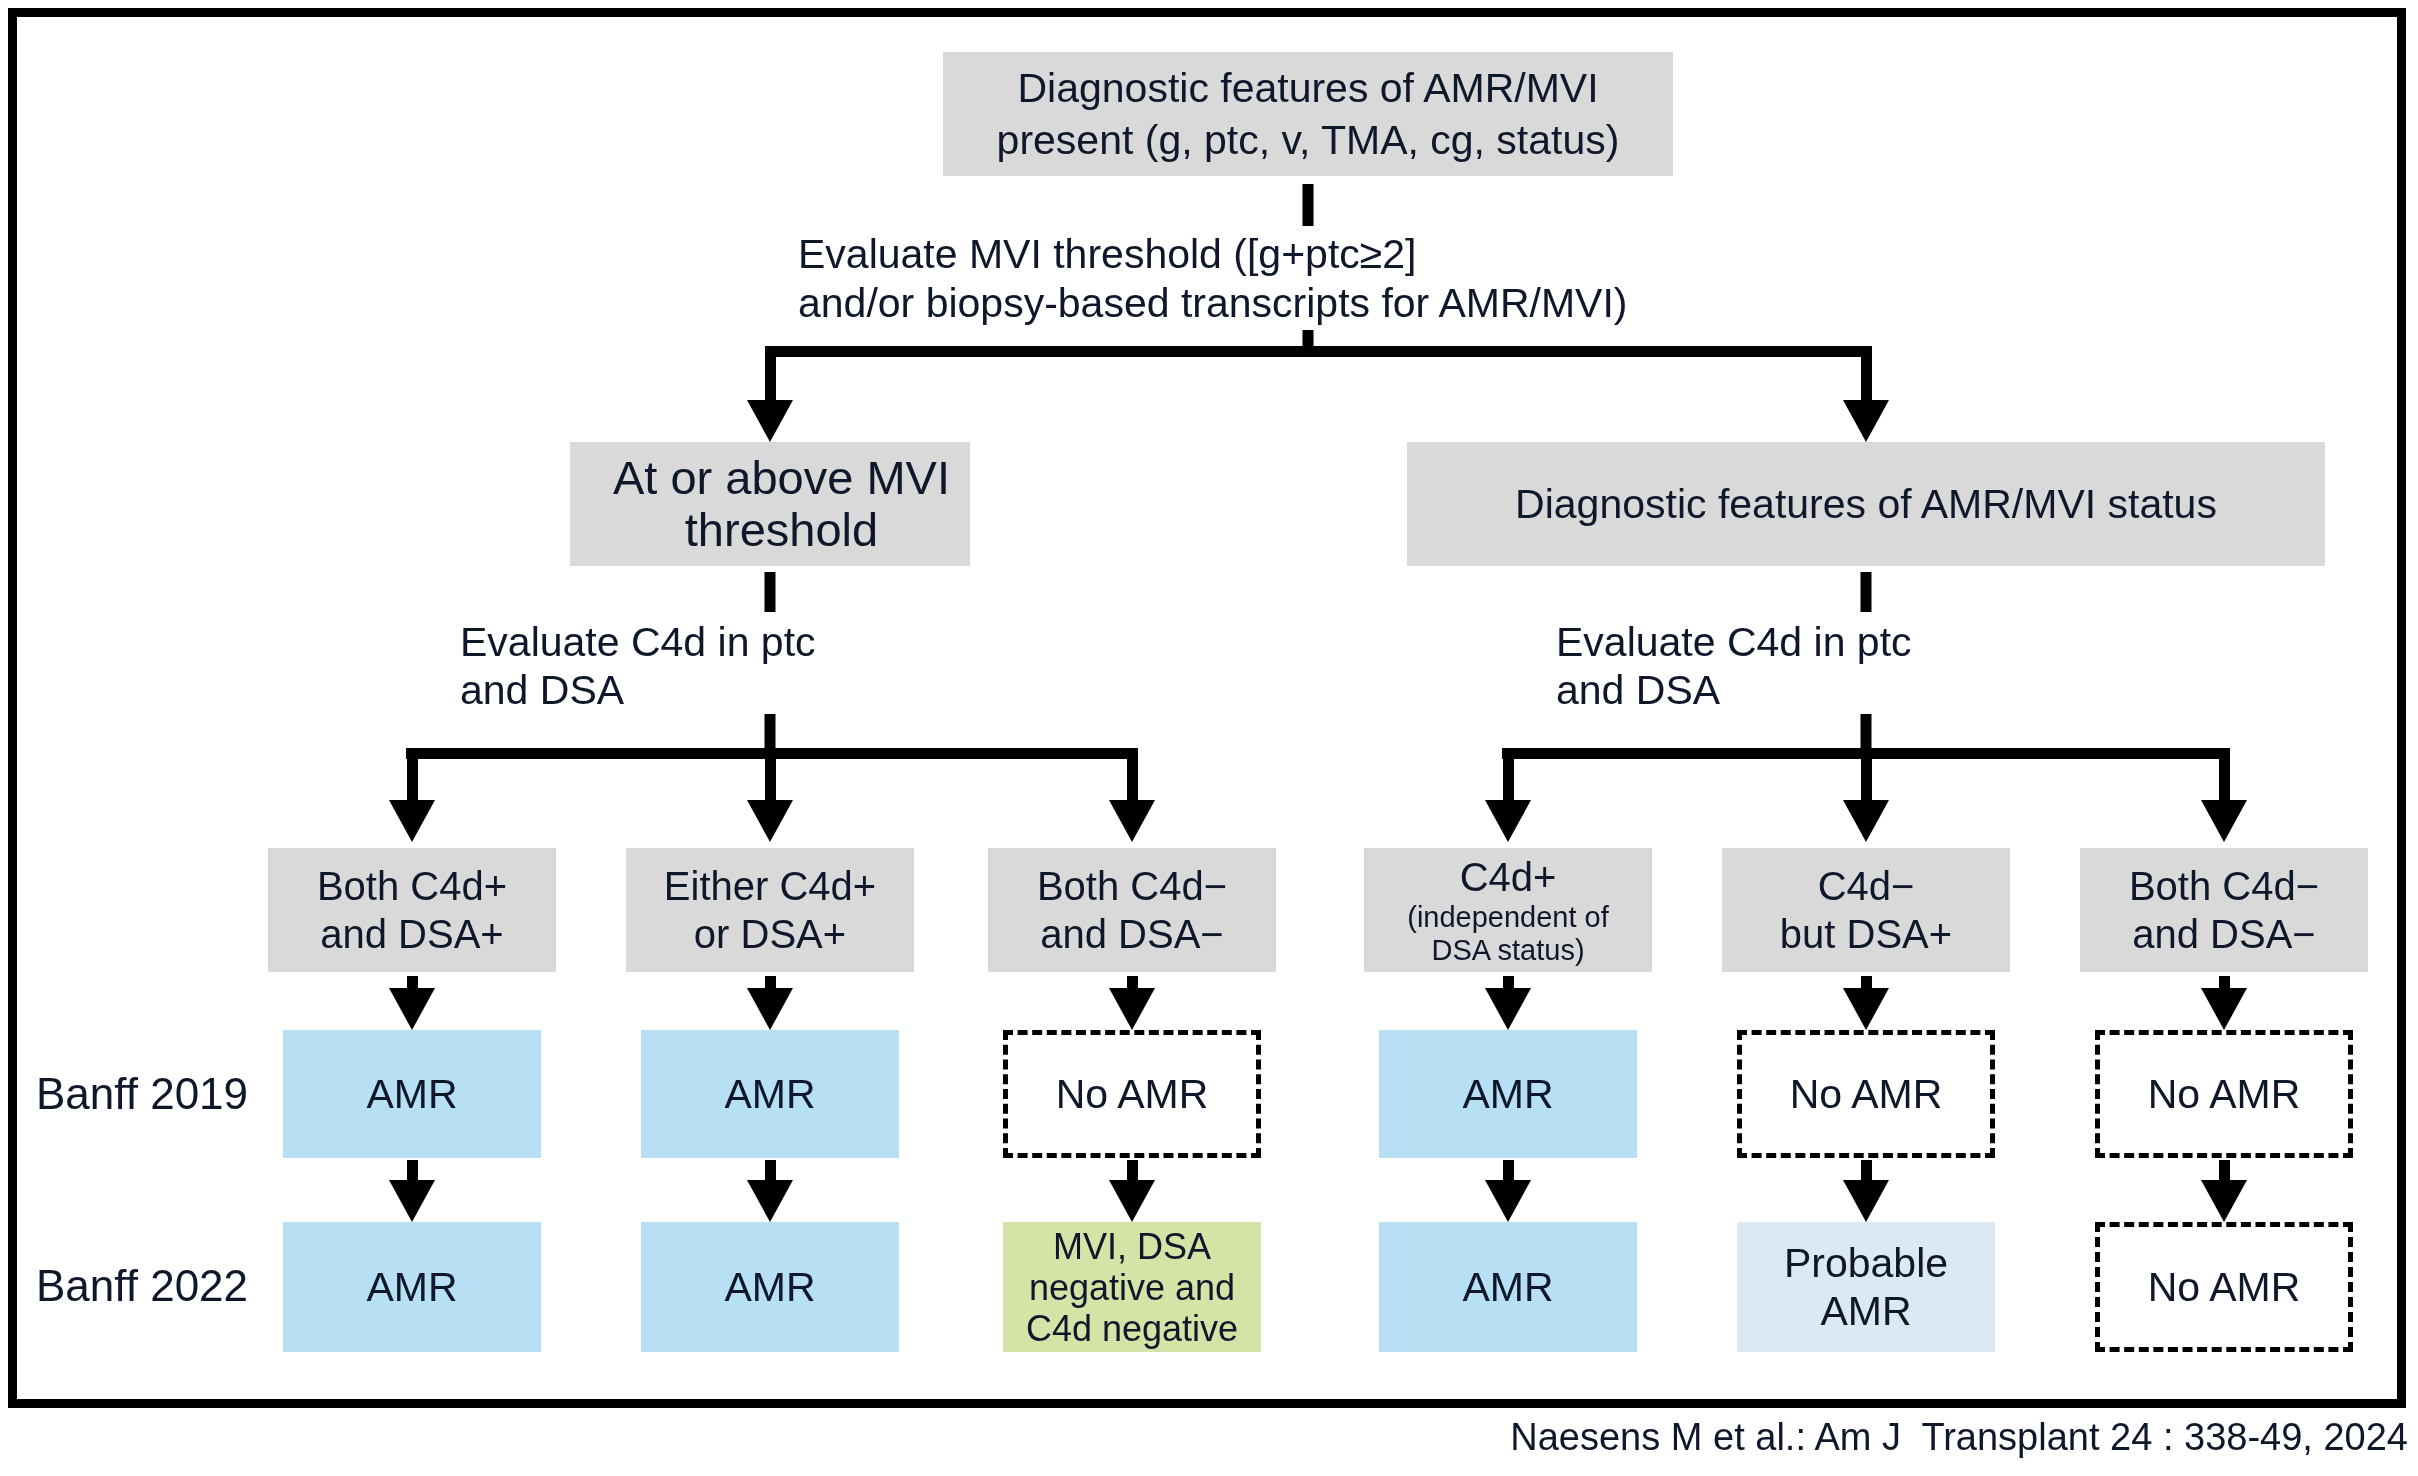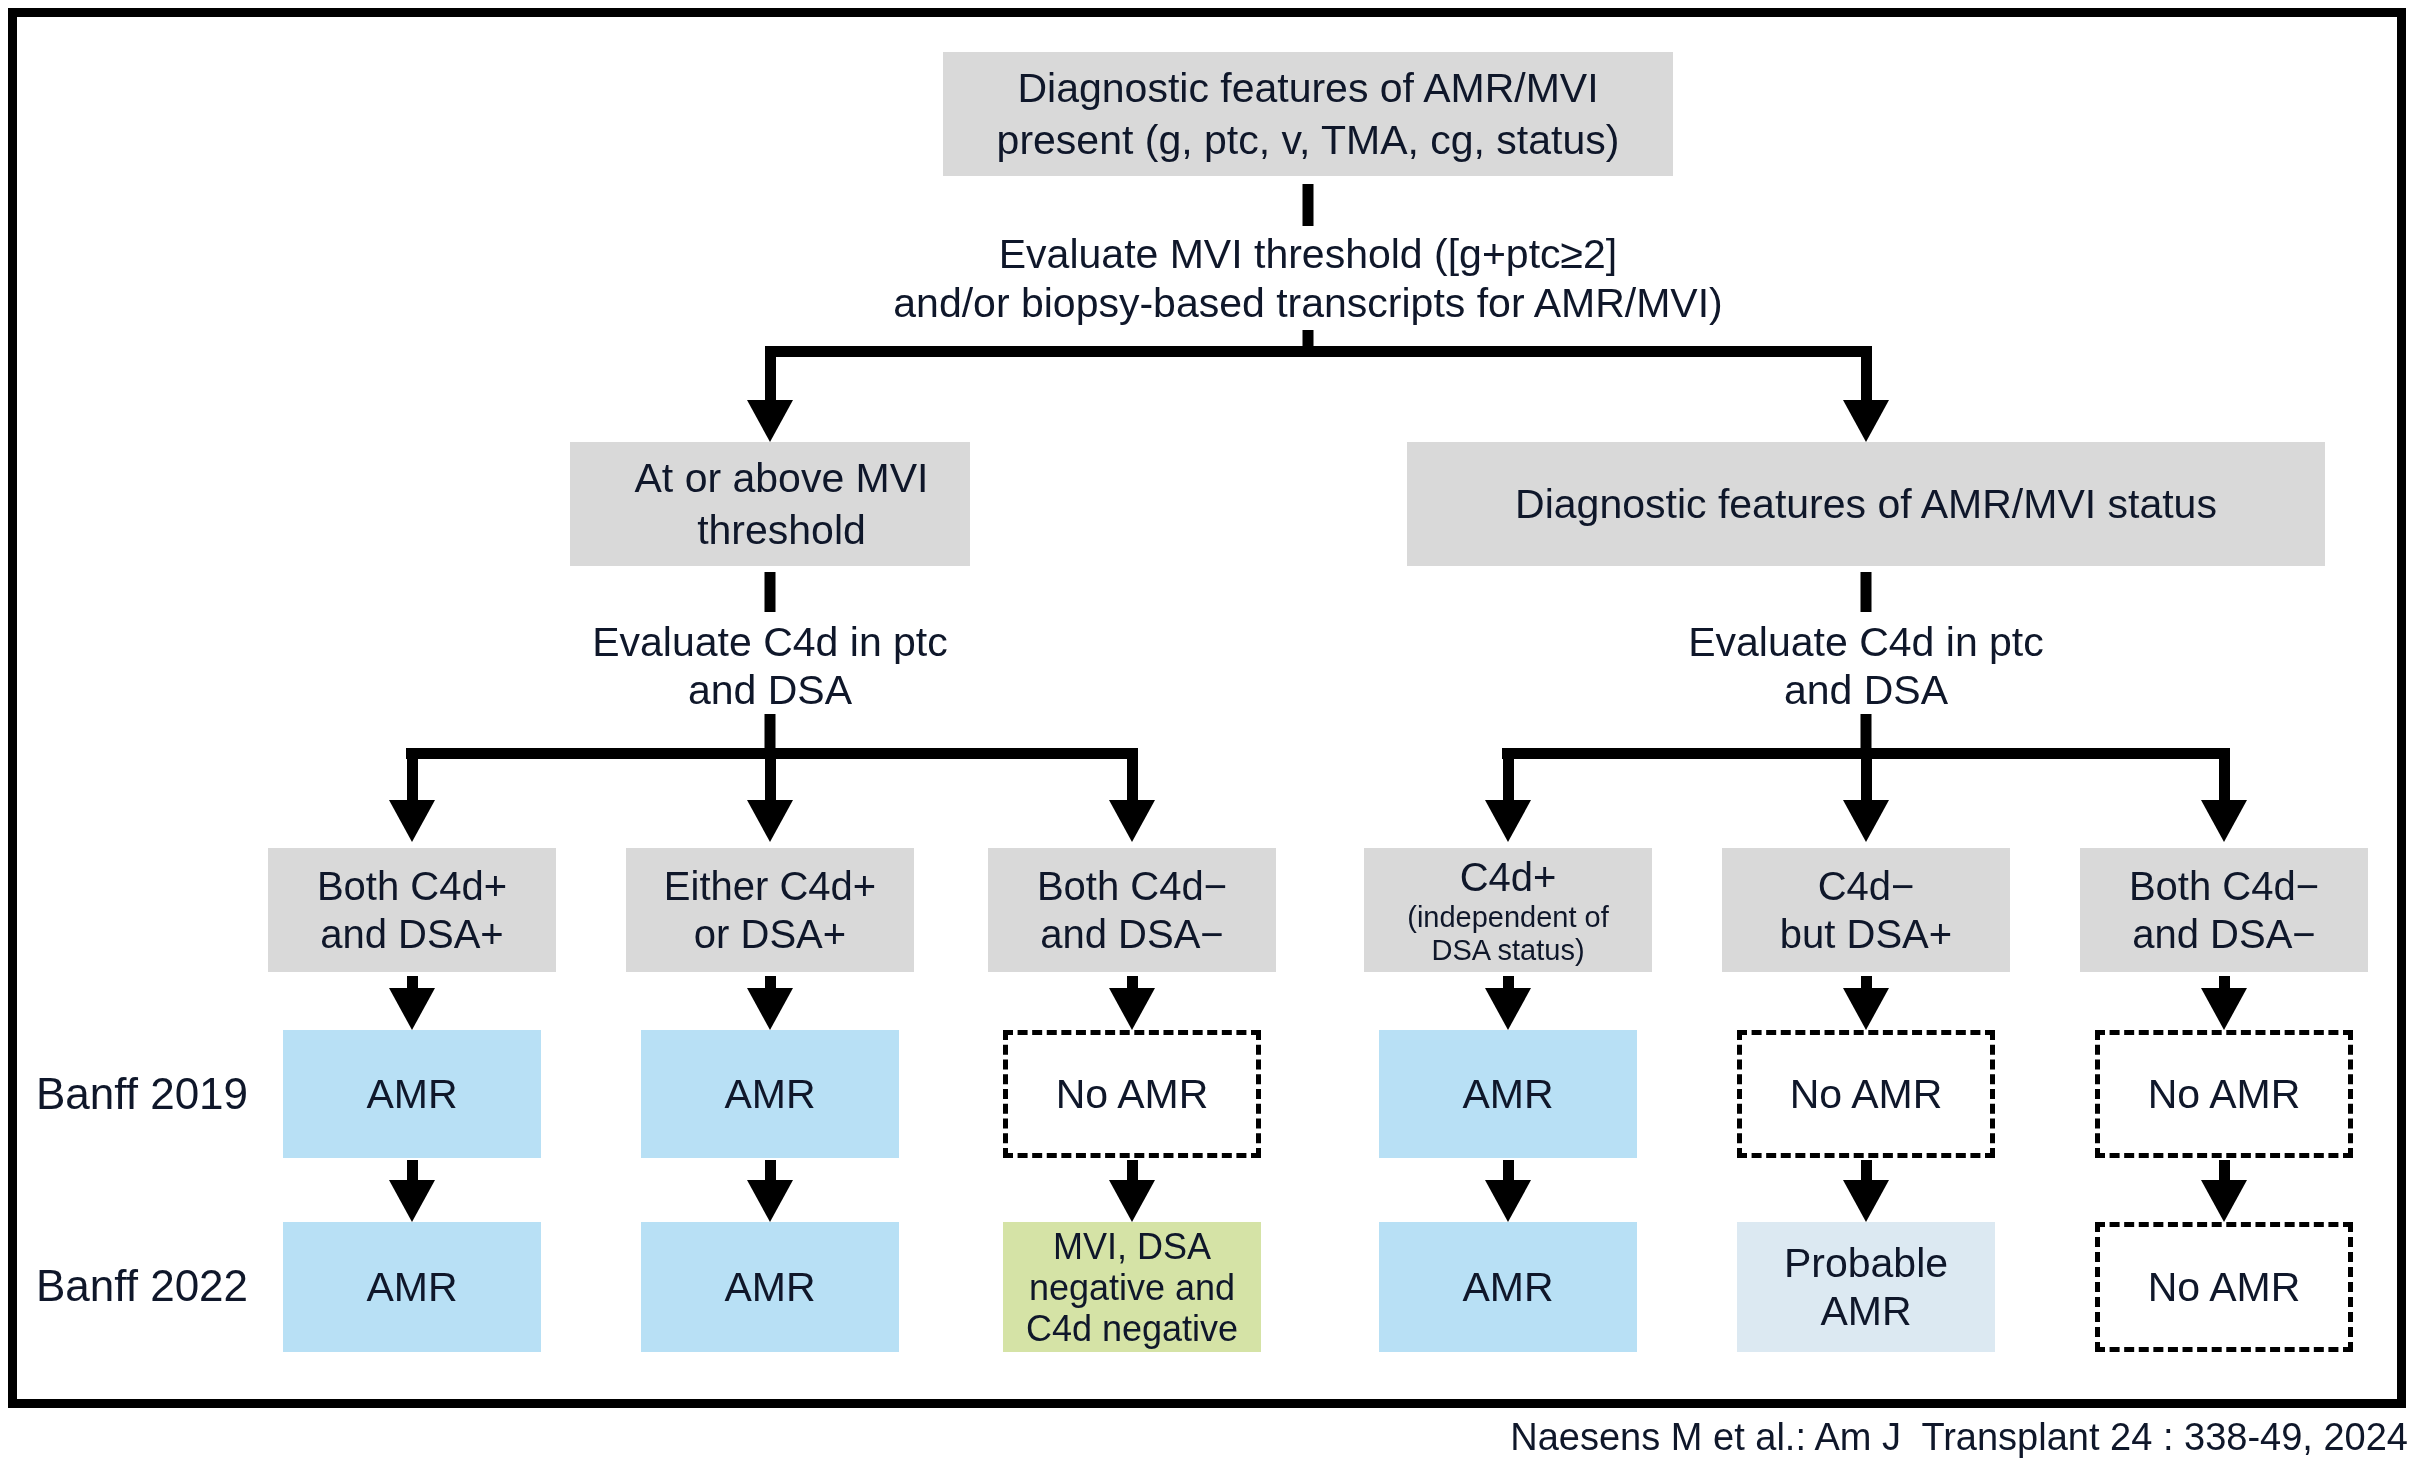--- a/index.html
+++ b/index.html
@@ -8,42 +8,42 @@
   .frame{position:absolute;left:8px;top:8px;width:2398px;height:1400px;border:9px solid #000;box-sizing:border-box;}
 
   
   .box{position:absolute;transform:translateX(-50%);display:flex;flex-direction:column;justify-content:center;
        align-items:center;text-align:center;box-sizing:border-box;}
   .gray{background:var(--gray,#d9d9d9);}
   .blue{background:var(--blue,#b8e0f5);}
   .green{background:var(--green,#d5e3a6);}
   .pale{background:var(--pale,#dce9f2);}
   .dashedbox{background:#fff;border:5px dashed #000;}
-  .freetext{position:absolute;transform:translateX(-50%);text-align:center;}
+  .freetext{position:absolute;transform:translateX(-50%);text-align:left;}
   .vseg{position:absolute;width:11px;transform:translateX(-50%);background:var(--line,#000);}
   .hseg{position:absolute;height:11px;background:var(--line,#000);}
   .arrow{position:absolute;transform:translateX(-50%);display:flex;flex-direction:column;align-items:center;}
   .arrow .shaft{width:11px;background:var(--line,#000);}
   .arrow .head{width:0;height:0;border-left:23px solid transparent;border-right:23px solid transparent;
                border-top:42px solid var(--line,#000);}
 
   
   .c0{left:412px;}  .c1{left:770px;}  .c2{left:1132px;}
   .c3{left:1508px;} .c4{left:1866px;} .c5{left:2224px;}
 
   
   .top-box{left:1308px;top:52px;width:730px;height:124px;font-size:41px;line-height:52px;}
   .dash-top{left:1308px;top:184px;height:42px;}
   .eval-mvi{left:1308px;top:230px;width:1020px;font-size:41px;line-height:49px;}
   .v1{left:1308px;top:330px;height:22px;}
   .hbar1{left:765px;top:346px;width:1107px;}
   .a-branch{top:346px;} .a-branch .shaft{height:54px;}
 
   
-  .branch-l{left:770px;top:442px;width:400px;height:124px;font-size:41px;line-height:52px;padding-left:23px;}
+  .branch-l{left:770px;top:442px;width:400px;height:124px;font-size:47px;line-height:52px;padding-left:23px;}
   .branch-r{left:1866px;top:442px;width:918px;height:124px;font-size:41px;line-height:52px;}
   .dash-bl{left:770px;top:572px;height:40px;}
   .dash-br{left:1866px;top:572px;height:40px;}
   .eval-l{left:770px;top:618px;width:620px;font-size:41px;line-height:48px;}
   .eval-r{left:1866px;top:618px;width:620px;font-size:41px;line-height:48px;}
   .v2l{left:770px;top:714px;height:40px;}
   .v2r{left:1866px;top:714px;height:40px;}
   .hbar2l{left:406px;top:748px;width:732px;}
   .hbar2r{left:1502px;top:748px;width:728px;}
   .a-cond{top:748px;} .a-cond .shaft{height:52px;}

